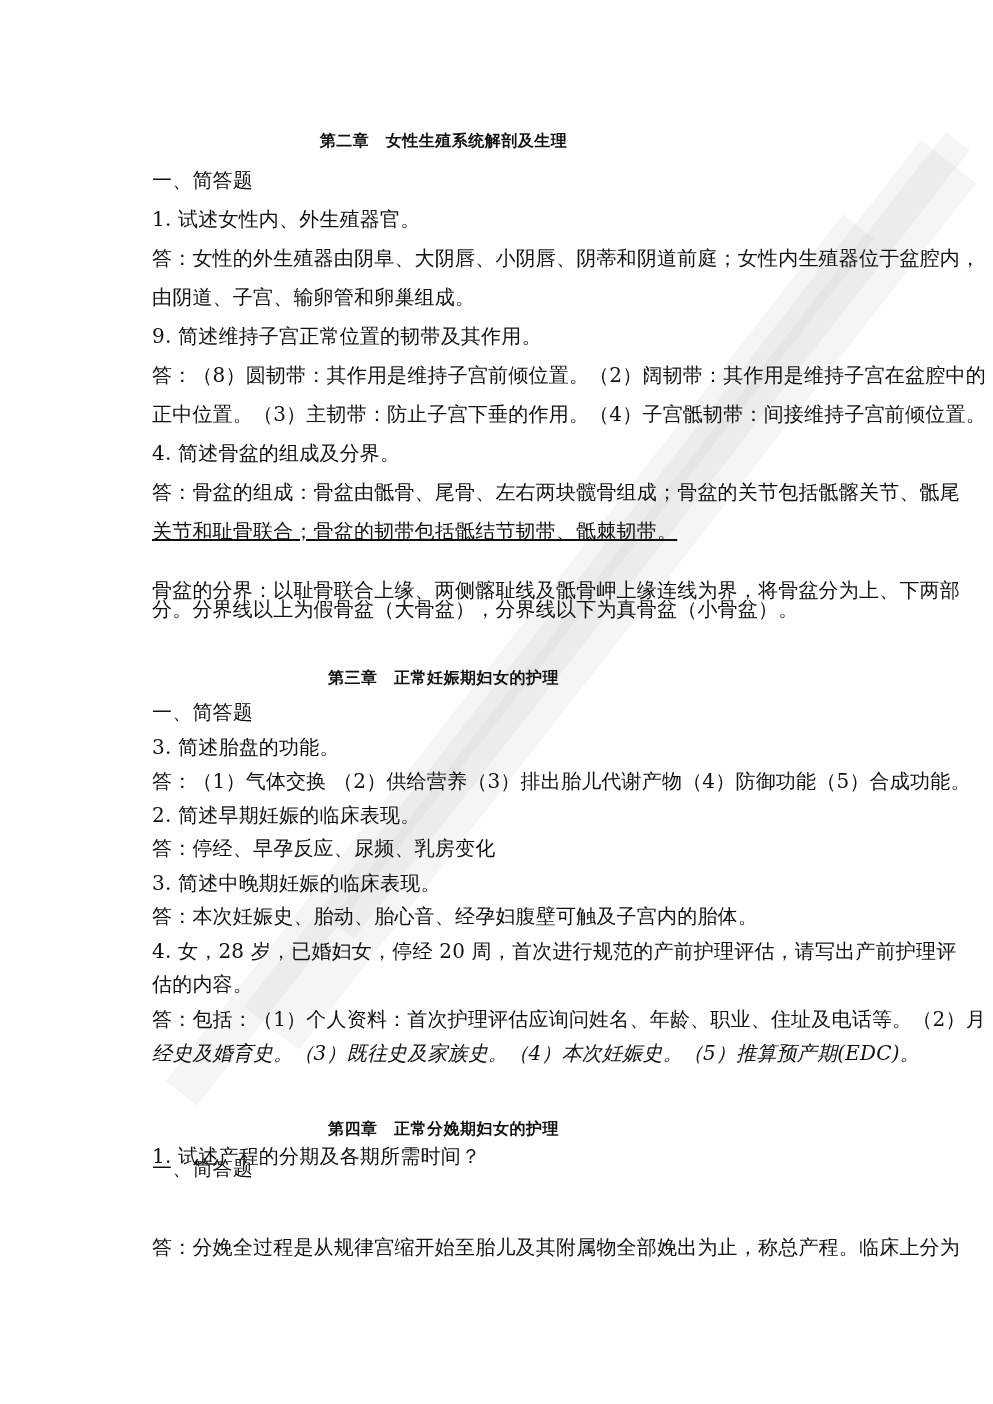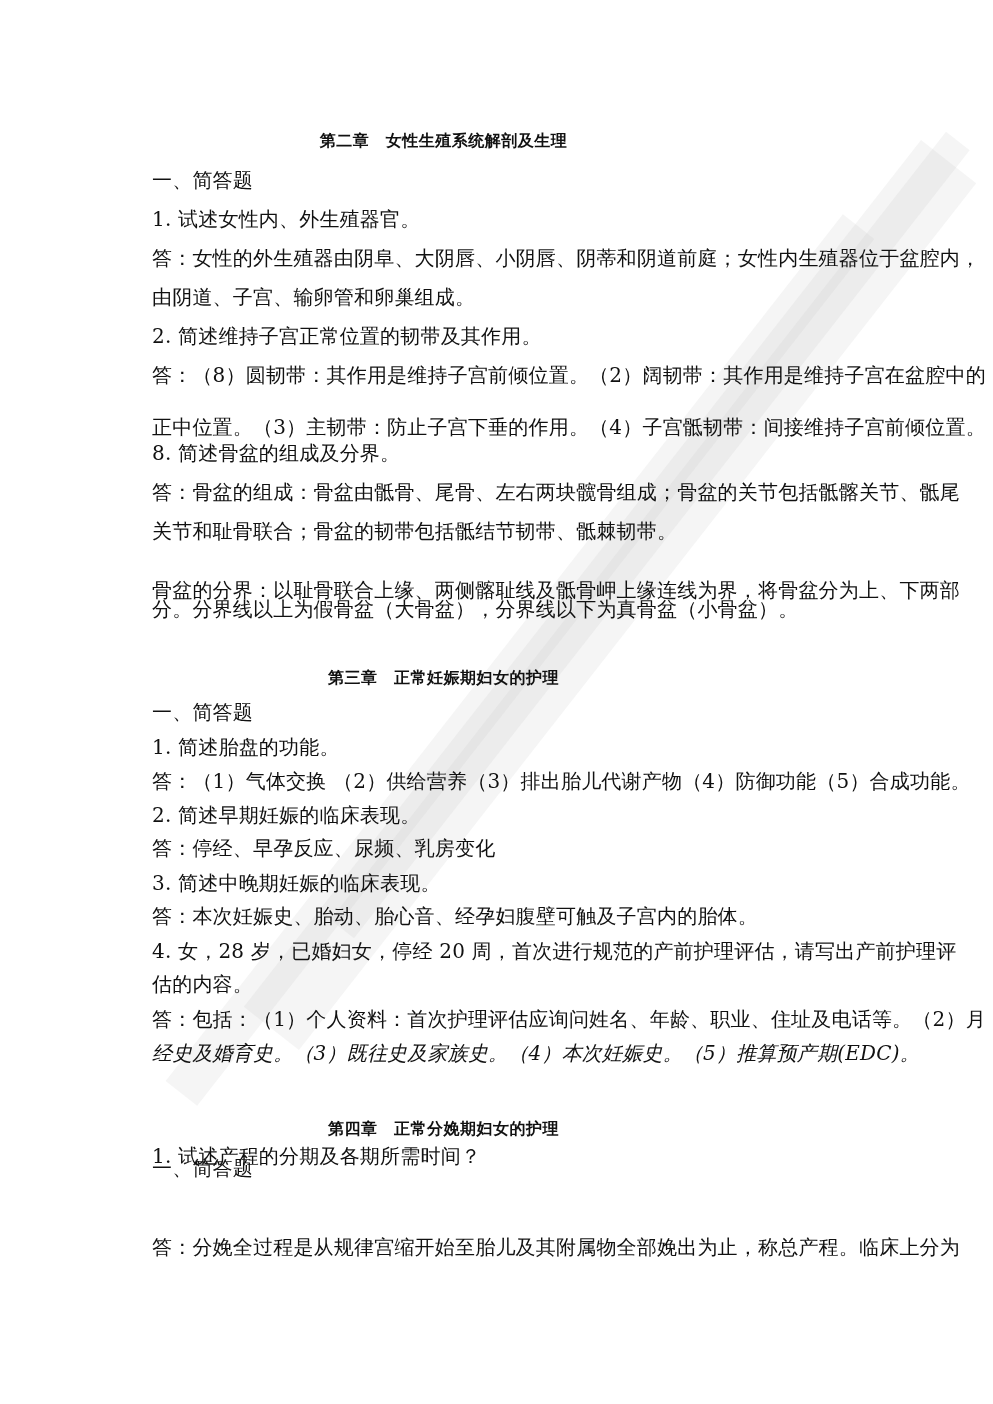--- a/index.html
+++ b/index.html
@@ -21,32 +21,32 @@
   <div class="wm-band" style="left:150px; top:520px; width:1000px; height:30px;"></div>
 </div>
 
 <div class="page">
 
   <div class="title" style="top:131px;">第二章　女性生殖系统解剖及生理</div>
   <div class="line" style="top:170px;">一、简答题</div>
   <div class="line" style="top:209px;">1. 试述女性内、外生殖器官。</div>
   <div class="line" style="top:248px;">答：女性的外生殖器由阴阜、大阴唇、小阴唇、阴蒂和阴道前庭；女性内生殖器位于盆腔内，</div>
   <div class="line" style="top:287px;">由阴道、子宫、输卵管和卵巢组成。</div>
-  <div class="line" style="top:326px;">2. 简述维持子宫正常位置的韧带及其作用。</div>
+  <div class="line" style="top:326px;">9. 简述维持子宫正常位置的韧带及其作用。</div>
   <div class="line" style="top:365px;">答：（8）圆韧带：其作用是维持子宫前倾位置。（2）阔韧带：其作用是维持子宫在盆腔中的</div>
-  <div class="line" style="top:417px;text-align:center;">正中位置。（3）主韧带：防止子宫下垂的作用。（4）子宫骶韧带：间接维持子宫前倾位置。</div>
-  <div class="line" style="top:443px;">8. 简述骨盆的组成及分界。</div>
+  <div class="line" style="top:404px;text-align:center;">正中位置。（3）主韧带：防止子宫下垂的作用。（4）子宫骶韧带：间接维持子宫前倾位置。</div>
+  <div class="line" style="top:443px;">4. 简述骨盆的组成及分界。</div>
   <div class="line" style="top:482px;">答：骨盆的组成：骨盆由骶骨、尾骨、左右两块髋骨组成；骨盆的关节包括骶髂关节、骶尾</div>
-  <div class="line" style="top:521px;">关节和耻骨联合；骨盆的韧带包括骶结节韧带、骶棘韧带。</div>
+  <div class="line" style="top:521px;text-decoration:underline;">关节和耻骨联合；骨盆的韧带包括骶结节韧带、骶棘韧带。</div>
   <div class="line" style="top:580px;">骨盆的分界：以耻骨联合上缘、两侧髂耻线及骶骨岬上缘连线为界，将骨盆分为上、下两部</div>
   <div class="line" style="top:599px;">分。分界线以上为假骨盆（大骨盆），分界线以下为真骨盆（小骨盆）。</div>
 
   <div class="title" style="top:668px;">第三章　正常妊娠期妇女的护理</div>
   <div class="line" style="top:702px;">一、简答题</div>
-  <div class="line" style="top:737px;">1. 简述胎盘的功能。</div>
+  <div class="line" style="top:737px;">3. 简述胎盘的功能。</div>
   <div class="line" style="top:771px;">答：（1）气体交换 （2）供给营养（3）排出胎儿代谢产物（4）防御功能（5）合成功能。</div>
   <div class="line" style="top:805px;">2. 简述早期妊娠的临床表现。</div>
   <div class="line" style="top:838px;">答：停经、早孕反应、尿频、乳房变化</div>
   <div class="line" style="top:873px;">3. 简述中晚期妊娠的临床表现。</div>
   <div class="line" style="top:906px;">答：本次妊娠史、胎动、胎心音、经孕妇腹壁可触及子宫内的胎体。</div>
   <div class="line" style="top:941px;">4. 女，28 岁，已婚妇女，停经 20 周，首次进行规范的产前护理评估，请写出产前护理评</div>
   <div class="line" style="top:974px;">估的内容。</div>
   <div class="line" style="top:1009px;">答：包括：（1）个人资料：首次护理评估应询问姓名、年龄、职业、住址及电话等。（2）月</div>
   <div class="line" style="top:1043px;font-style:italic;">经史及婚育史。（3）既往史及家族史。（4）本次妊娠史。（5）推算预产期(EDC)。</div>
 

